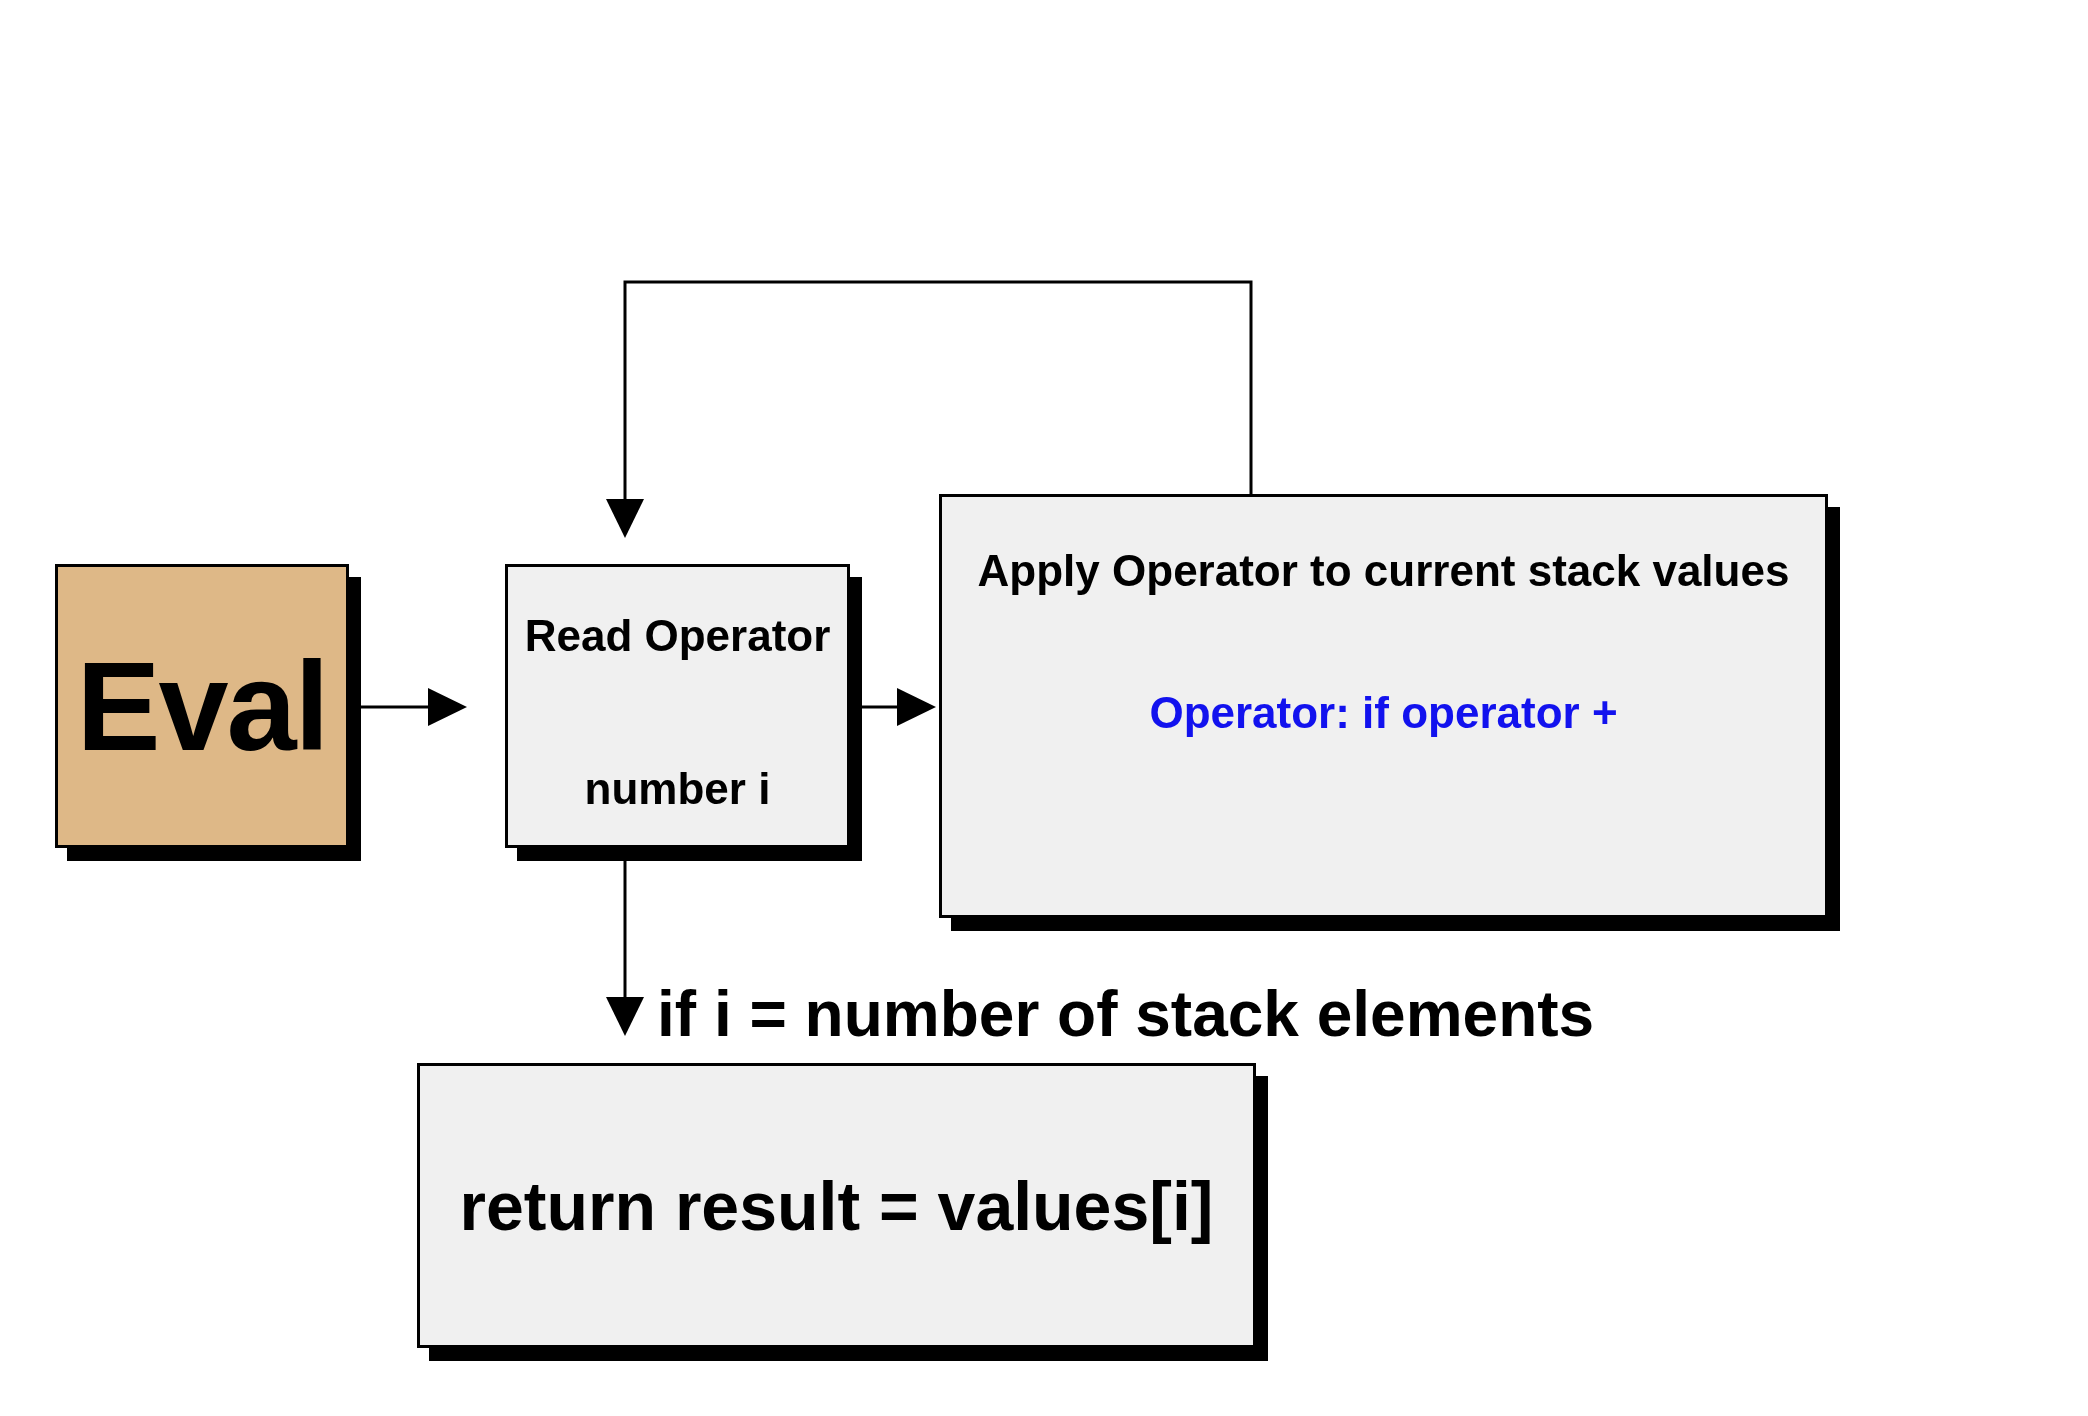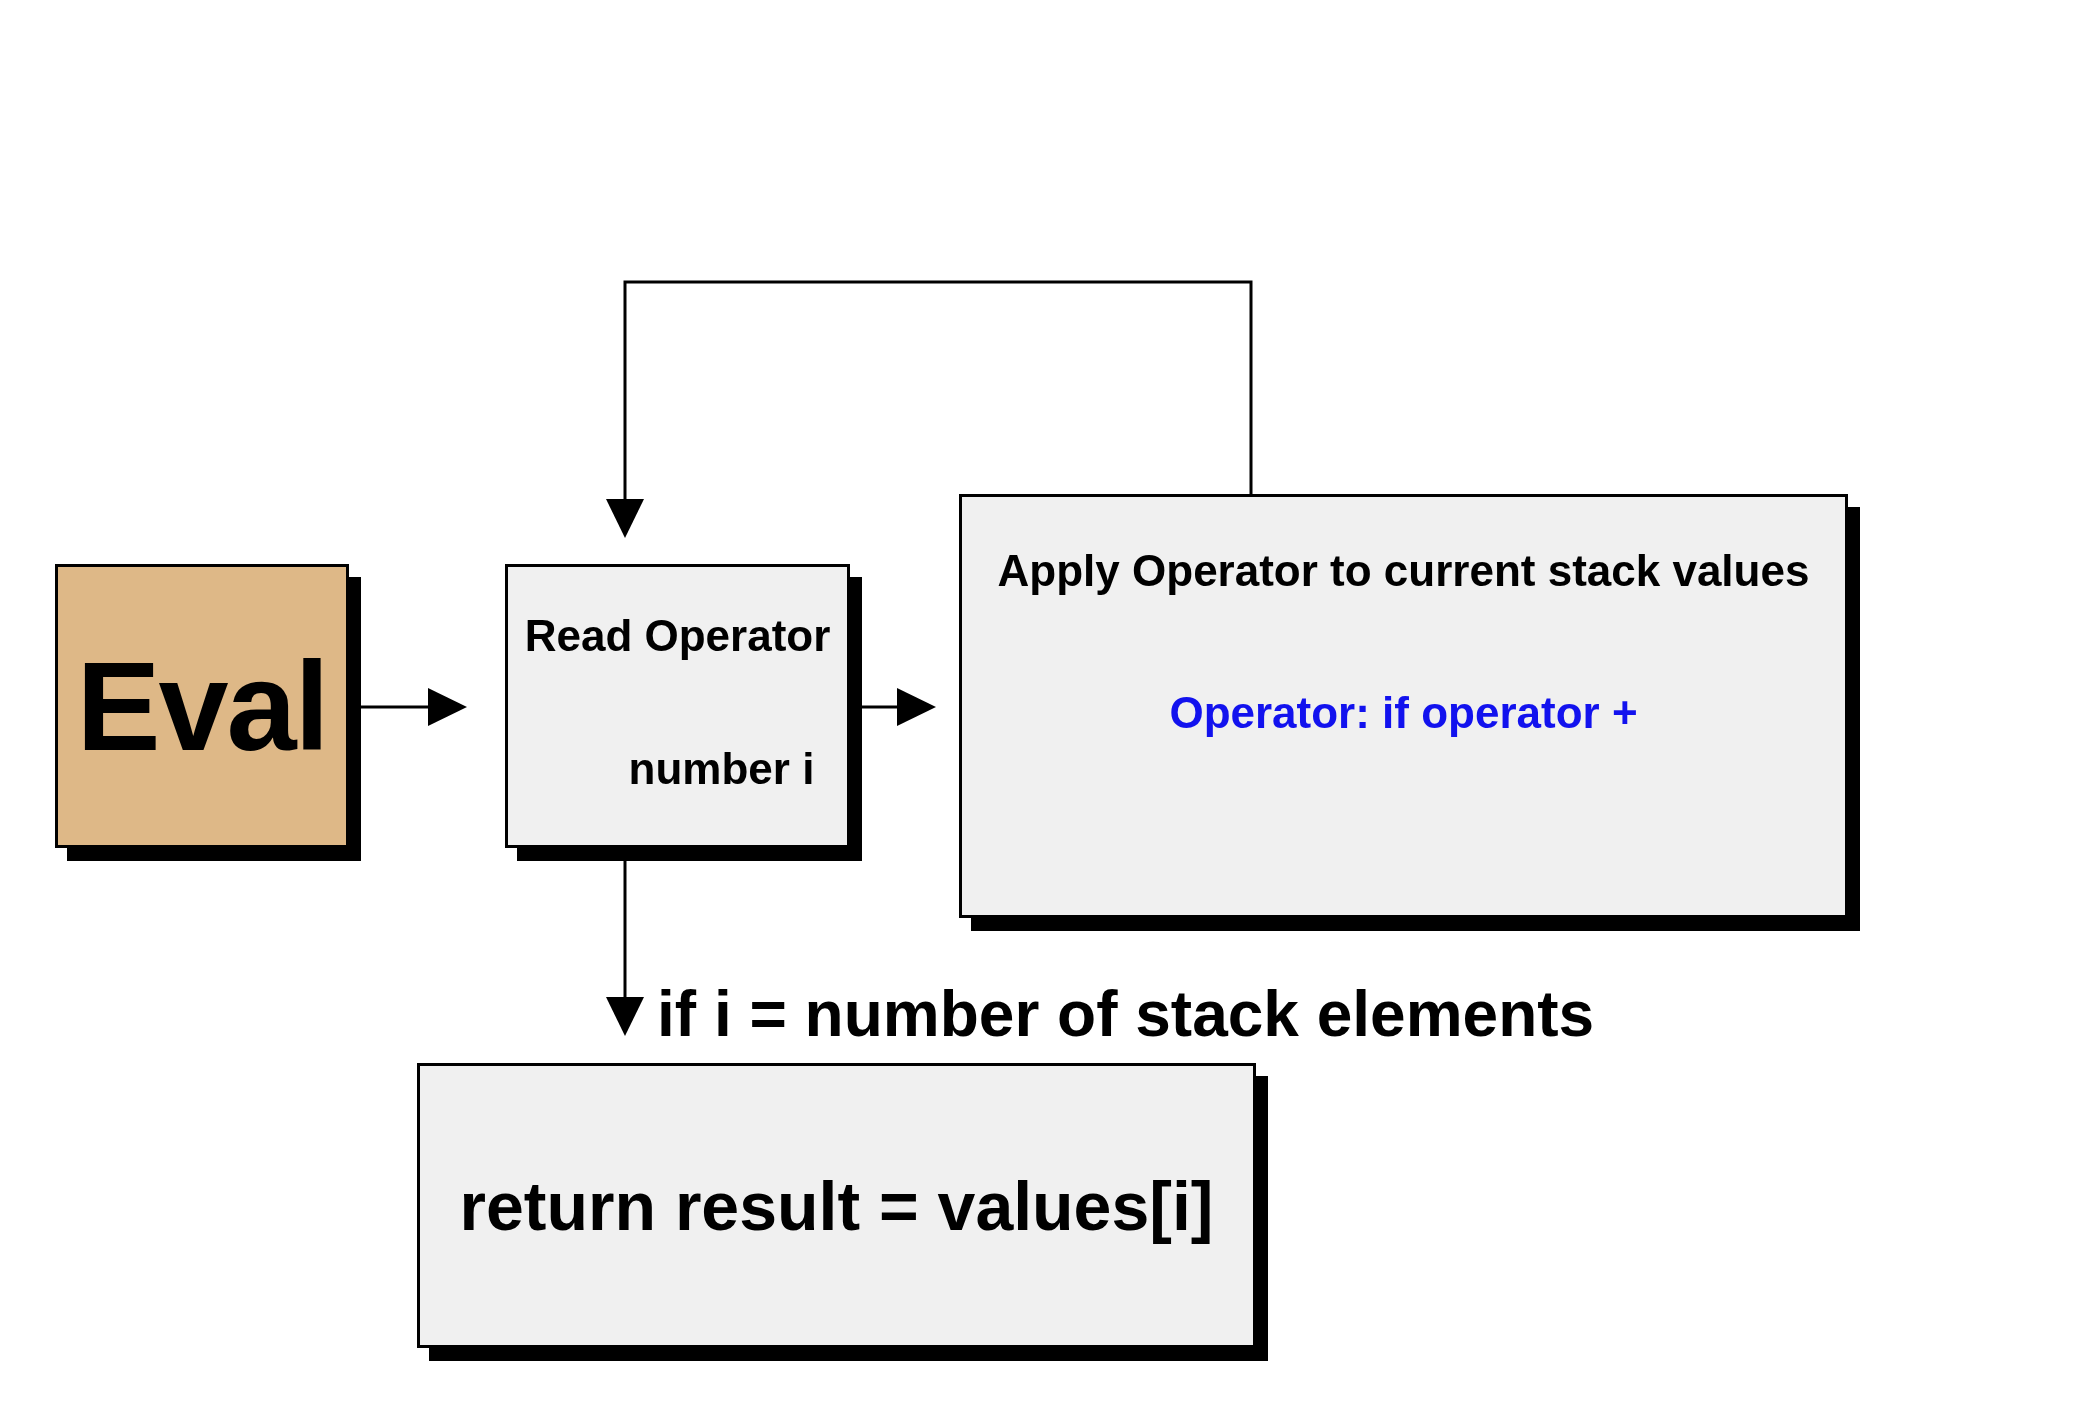--- a/index.html
+++ b/index.html
@@ -32,36 +32,35 @@
     margin-left: 37px;
   }
   .box--read {
     left: 469px; top: 564px; width: 345px; height: 284px;
     font-size: 44px;
     margin-left: 36px;
   }
   .box--apply {
     left: 939px; top: 494px; width: 889px; height: 424px;
     font-size: 44px;
-    margin-left: 20px;
   }
   .box--return {
     left: 417px; top: 1063px; width: 839px; height: 285px;
     display: flex; align-items: center; justify-content: center;
     font-size: 68px;
   }
   .box .line {
     position: absolute;
     left: 0; width: 100%;
     text-align: center;
     line-height: 56px;
     white-space: nowrap;
   }
   .box--read .line1  { top: 41px; }
-  .box--read .line2  { top: 174px; padding-left: 44px; }
+  .box--read .line2  { top: 194px; }
   .box--apply .line1 { top: 46px; }
   .box--apply .line2 { top: 188px; color: var(--example-blue, #1212ee); }
   .box--apply .line3 { top: 336px; color: var(--code-red, #ee1111); }
   .cond-label {
     position: absolute;
     left: 657px; top: 982px;
     font-size: 64px; line-height: 64px;
     font-weight: bold;
     color: var(--text, #000000);
     white-space: nowrap;

